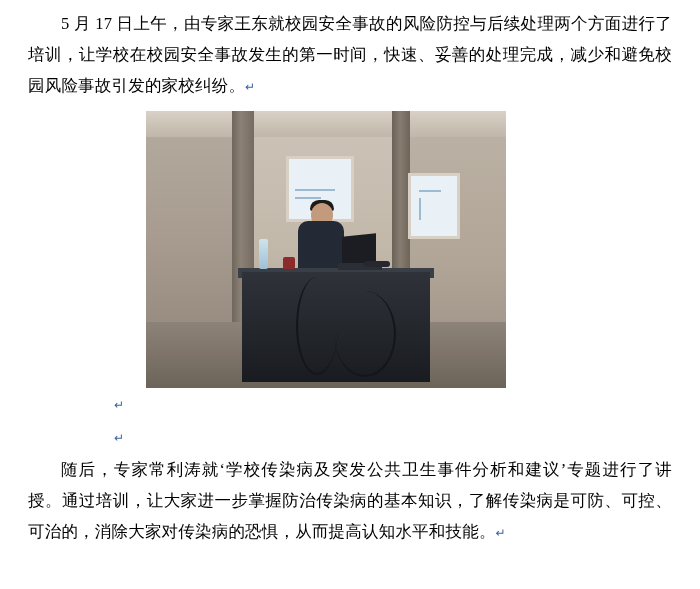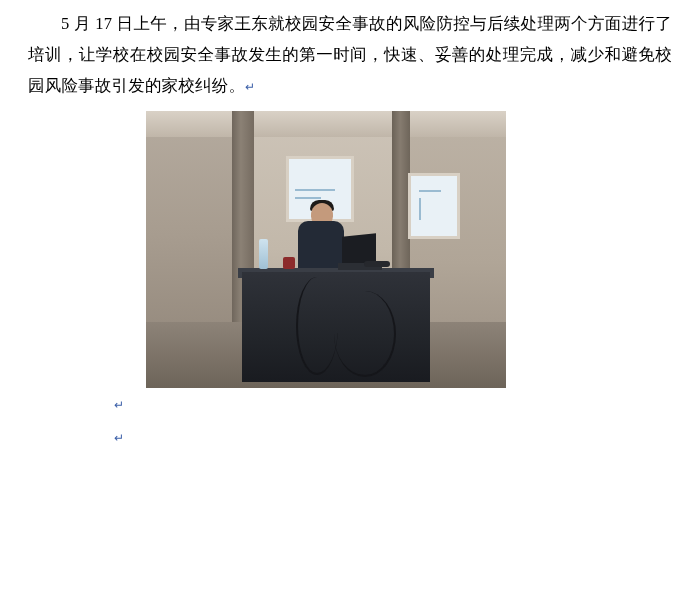--- a/index.html
+++ b/index.html
@@ -184,14 +184,17 @@
     </div>
   </div>
 
   <div class="spacer-line">
     <span class="pmark">↵</span>
   </div>
   <div class="spacer-line">
     <span class="pmark">↵</span>
   </div>
 
+  <p class="para indent">
+    <span>随后，专家常利涛就‘学校传染病及突发公共卫生事件分析和建议’专题进行了讲授。通过培训，让大家进一步掌握防治传染病的基本知识，了解传染病是可防、可控、可治的，消除大家对传染病的恐惧，从而提高认知水平和技能。</span><span class="pmark">↵</span>
+  </p>
 
 </div>
 
 </body></html>

